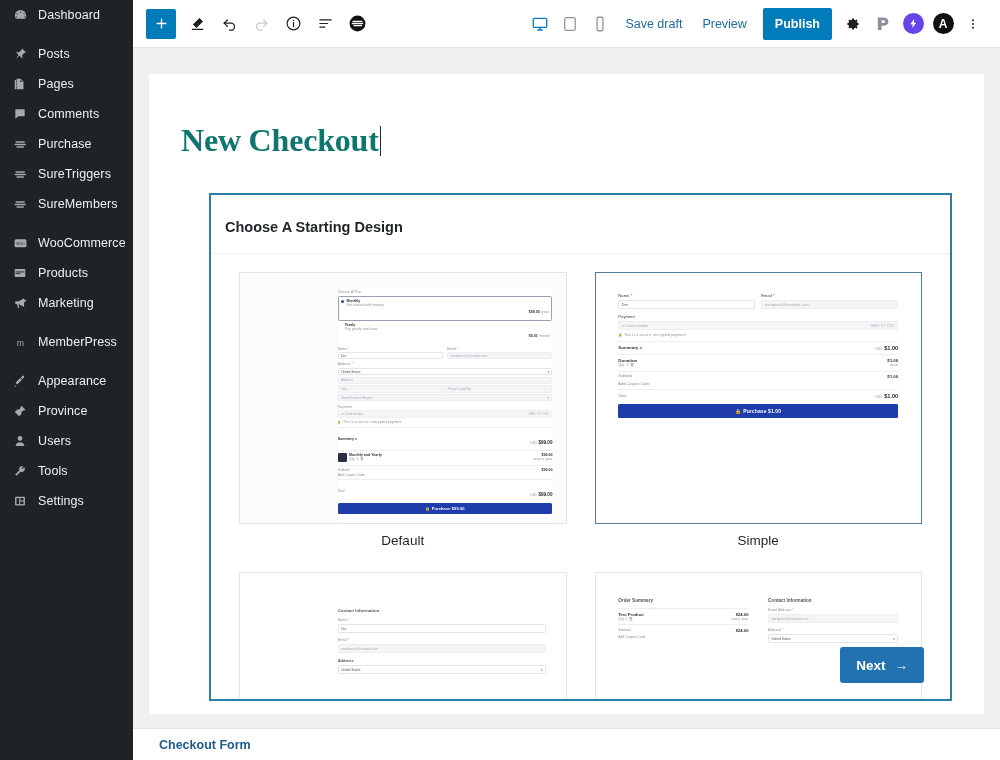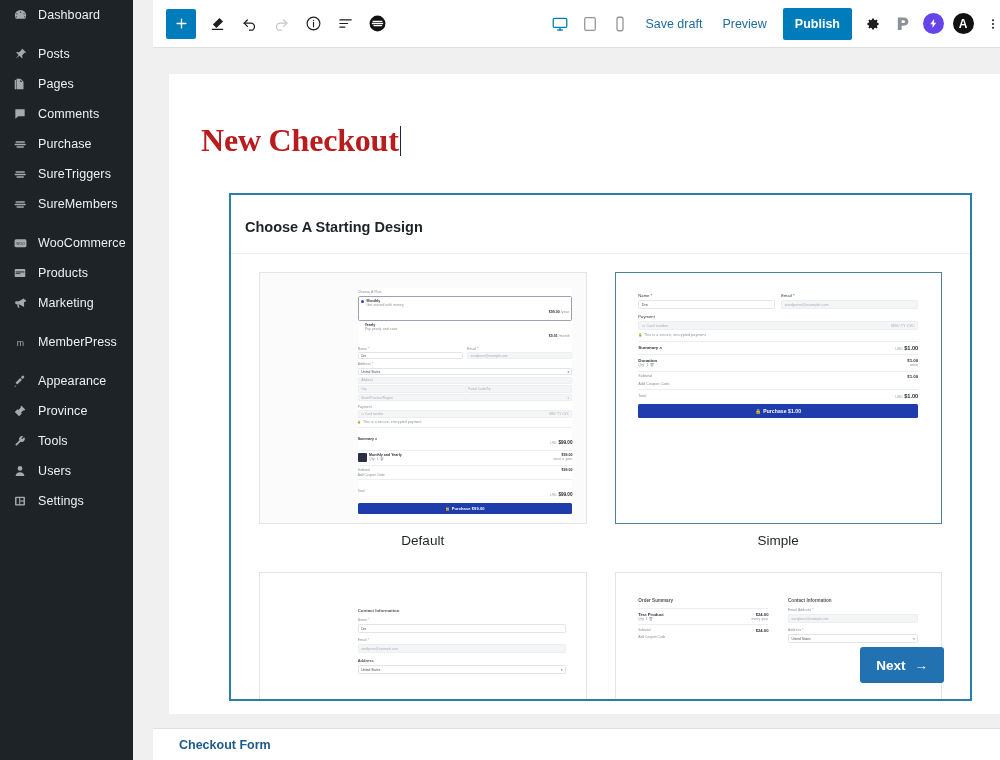--- a/index.html
+++ b/index.html
@@ -2,21 +2,21 @@
 <html><head>
 <meta charset="utf-8">
 <style>
   * { box-sizing: border-box; margin: 0; padding: 0; }
   html, body {
     width: 1000px; height: 760px;
     font-family: "Liberation Sans", sans-serif;
     background: #f0f0f1;
     overflow: hidden;
   }
-  .app { display: flex; width: 924px; height: 760px; gap: 20px; }
+  .app { display: flex; width: 924px; height: 760px; }
 
   
   .sidebar {
     width: 133px; min-width: 133px; height: 760px;
     background: #1d2327; color: #f0f0f1;
     padding-top: 0px;
   }
   .menu-item {
     display: flex; align-items: center;
     height: 30px; padding-left: 10px;
@@ -77,21 +77,21 @@
   }
 
   
   .canvas { flex: 1; overflow: hidden; position: relative; background: #f0f0f1; padding: 0 16px; }
   .page-sheet {
     background: #fff; margin: 26px auto 0; width: 835px; min-height: 640px;
     padding: 0 16px 0 16px; position: relative;
   }
   .post-title {
     font-family: "Liberation Serif", serif;
-    font-weight: 700; font-size: 32px; color: #b91c1c;
+    font-weight: 700; font-size: 32px; color: #0f766e;
     padding: 48px 0 0 16px; letter-spacing: -.2px;
     display: flex; align-items: flex-start;
   }
   .caret {
     display: inline-block; width: 1.5px; height: 30px;
     background: #1e2a3a; margin-left: 1px; position: relative; top: 4px;
   }
 
   
   .sc-block {
@@ -286,33 +286,33 @@
         <span class="ico">
           <svg width="14" height="14" viewBox="0 0 24 24" fill="currentColor">
             <path d="M14.5 3l-2 2 1 1-4.3 4.3-1.5-1.5L3 13.5 10.5 21l4.7-4.7-1.5-1.5L18 10.5l1 1 2-2L14.5 3z"></path>
           </svg>
         </span>
         <span class="mi-label">Province</span>
       </div>
       <div class="menu-item">
         <span class="ico">
           <svg width="14" height="14" viewBox="0 0 24 24" fill="currentColor">
-            <path d="M20 6.3a5.3 5.3 0 0 1-7 6.9L6 20.2 3.8 18l7-7a5.3 5.3 0 0 1 6.9-7l-3.3 3.3 1.3 1.3L19 5.6 20 6.3z"></path>
-          </svg>
-        </span>
-        <span class="mi-label">Tools</span>
-      </div>
-      <div class="menu-item">
-        <span class="ico">
-          <svg width="14" height="14" viewBox="0 0 24 24" fill="currentColor">
             <circle cx="12" cy="7.6" r="4"></circle>
             <path d="M4.5 20.5c0-4.1 3.4-6.5 7.5-6.5s7.5 2.4 7.5 6.5H4.5z"></path>
           </svg>
         </span>
         <span class="mi-label">Users</span>
+      </div>
+      <div class="menu-item">
+        <span class="ico">
+          <svg width="14" height="14" viewBox="0 0 24 24" fill="currentColor">
+            <path d="M20 6.3a5.3 5.3 0 0 1-7 6.9L6 20.2 3.8 18l7-7a5.3 5.3 0 0 1 6.9-7l-3.3 3.3 1.3 1.3L19 5.6 20 6.3z"></path>
+          </svg>
+        </span>
+        <span class="mi-label">Tools</span>
       </div>
       <div class="menu-item">
         <span class="ico">
           <svg width="14" height="14" viewBox="0 0 24 24">
             <rect x="3.5" y="4.5" width="17" height="15" rx="1.6" fill="currentColor"></rect>
             <rect x="6" y="7" width="4.6" height="10.4" fill="#1d2327"></rect>
             <rect x="12.4" y="7" width="5.6" height="4" fill="#1d2327"></rect>
             <rect x="12.4" y="13" width="5.6" height="4.4" fill="#1d2327"></rect>
           </svg>
         </span>

